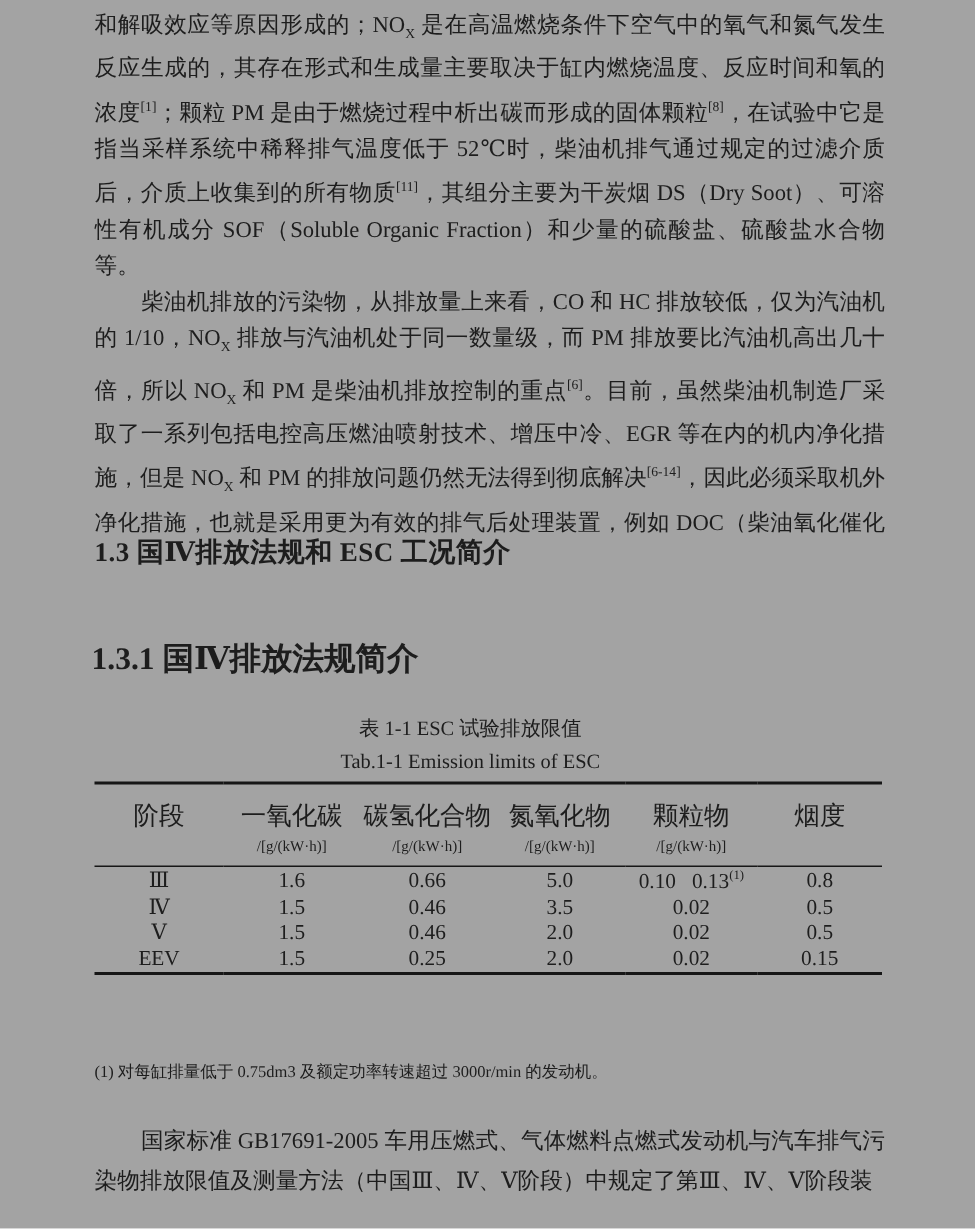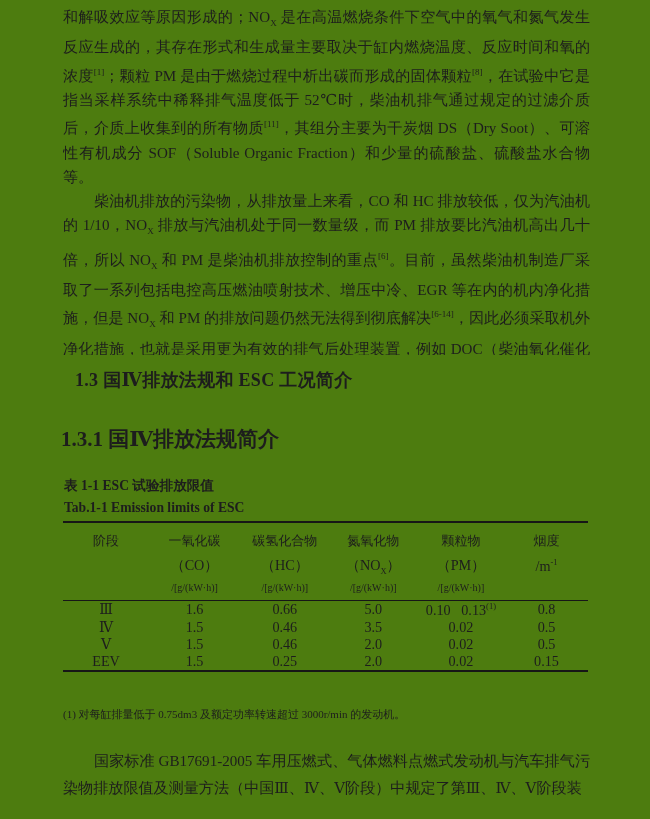--- a/index.html
+++ b/index.html
@@ -1,61 +1,61 @@
 <!DOCTYPE html>
 <html><head>
 <meta charset="utf-8">
 <style>
   html,body{margin:0;padding:0;background:#ffffff;}
   .page{
     position:relative;
     width:650px;height:819px;
-    background:#4d7c0f;
+    background:#a3a3a3;
     color:#1d1d1d;
     font-family:"Liberation Serif","DejaVu Serif",serif;
     overflow:hidden;
   }
   .abs{position:absolute;}
   .body-text{
     margin:0;
     font-size:15.1px;
     line-height:24.3px;
     text-align:justify;
   }
   .para-block{left:63px;width:527px;top:5px;max-height:350px;overflow:hidden;}
   .indent{text-indent:2.05em;}
   .section-heading{
     left:63px;top:356px;width:527px;
-    margin:12px;
+    margin:0;
     font-size:18px;font-weight:bold;
     letter-spacing:0.3px;
   }
   .subsection-heading{
     left:61px;top:425px;width:527px;
     margin:0;
     font-size:21px;font-weight:bold;
   }
-  .caption{left:64px;width:527px;font-size:13.6px;font-weight:bold;}
+  .caption{left:50px;width:527px;text-align:center;font-size:13.6px;}
   .caption-zh{top:477px;}
   .caption-en{top:500px;}
   .table-wrap{left:63px;top:521px;width:525px;}
   table.limits{
     width:100%;
     border-collapse:collapse;
     border-top:2.5px solid #161616;
     border-bottom:2.5px solid #161616;
   }
   table.limits th, table.limits td{
     font-weight:normal;
     text-align:center;
     vertical-align:middle;
     padding:0;
     color:#1d1d1d;
   }
-  tr.h1 th{padding-top:9px;padding-bottom:2px;font-size:13px;}
+  tr.h1 th{padding-top:9px;padding-bottom:2px;font-size:17px;}
   tr.h2 th{padding-top:4px;padding-bottom:4px;font-size:14.2px;}
   tr.h3 th{padding-top:2px;padding-bottom:7px;font-size:10px;border-bottom:1.6px solid #161616;}
   tbody td{padding-top:5px;padding-bottom:6px;font-size:14.2px;}
   sub{font-size:0.6em;}
   sup{font-size:0.6em;}
   .footnote{left:63px;top:707px;width:527px;font-size:11px;}
   .closing{left:63px;top:748px;width:527px;line-height:26.5px;}
 </style>
 </head>
 <body>
@@ -86,28 +86,20 @@
         <col style="width:15.8%">
       </colgroup>
       <thead>
         <tr class="h1">
           <th>阶段</th>
           <th>一氧化碳</th>
           <th>碳氢化合物</th>
           <th>氮氧化物</th>
           <th>颗粒物</th>
           <th>烟度</th>
-        </tr>
-        <tr class="h2">
-          <th></th>
-          <th>（CO）</th>
-          <th>（HC）</th>
-          <th>（NO<sub>X</sub>）</th>
-          <th>（PM）</th>
-          <th>/m<sup>-1</sup></th>
         </tr>
         <tr class="h3">
           <th></th>
           <th>/[g/(kW·h)]</th>
           <th>/[g/(kW·h)]</th>
           <th>/[g/(kW·h)]</th>
           <th>/[g/(kW·h)]</th>
           <th></th>
         </tr>
       </thead>

